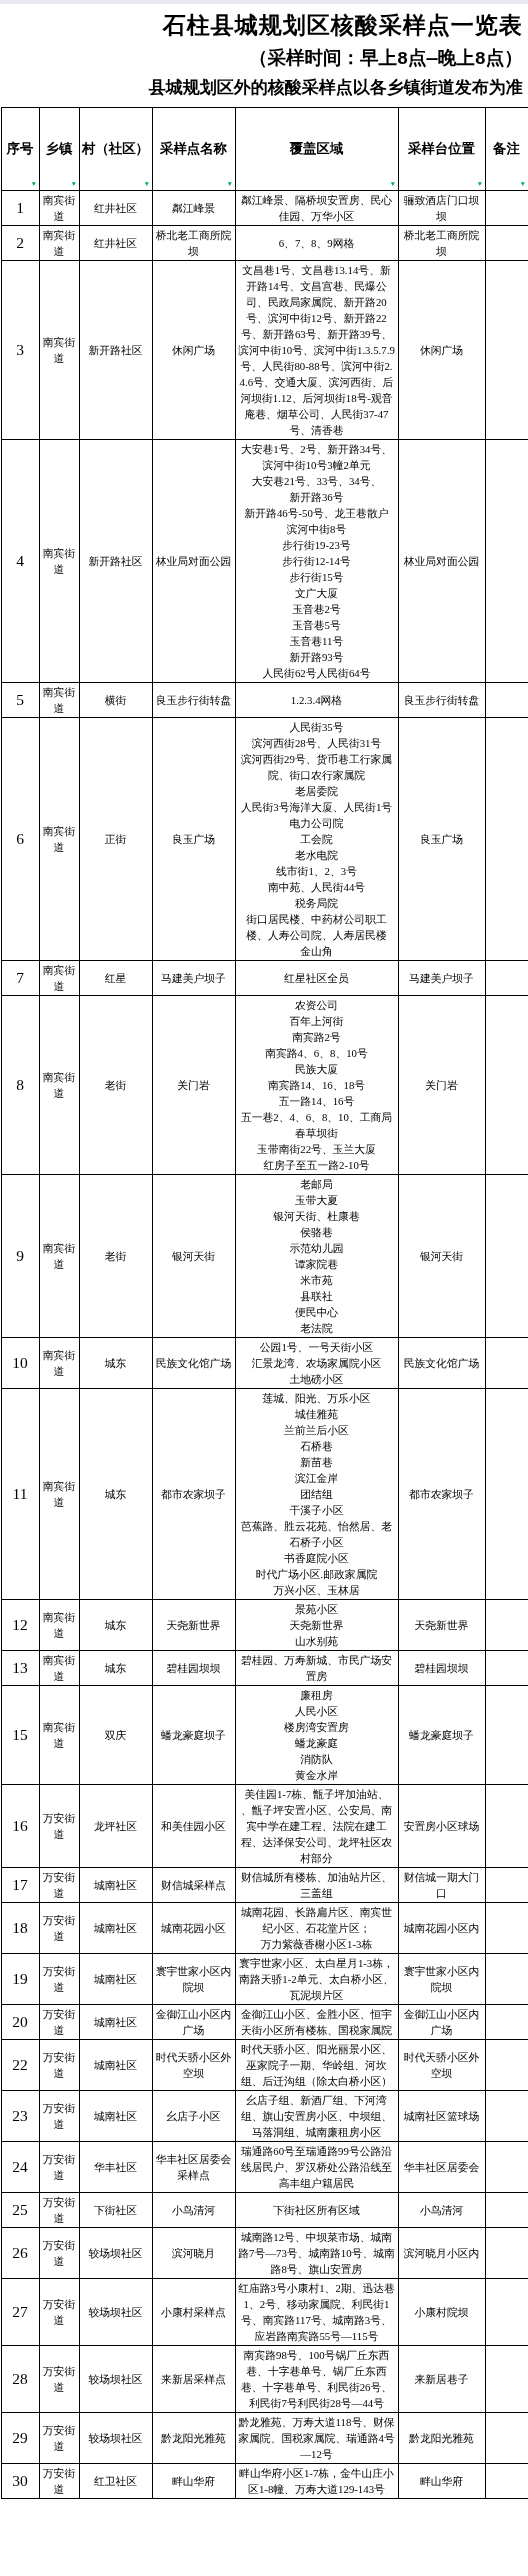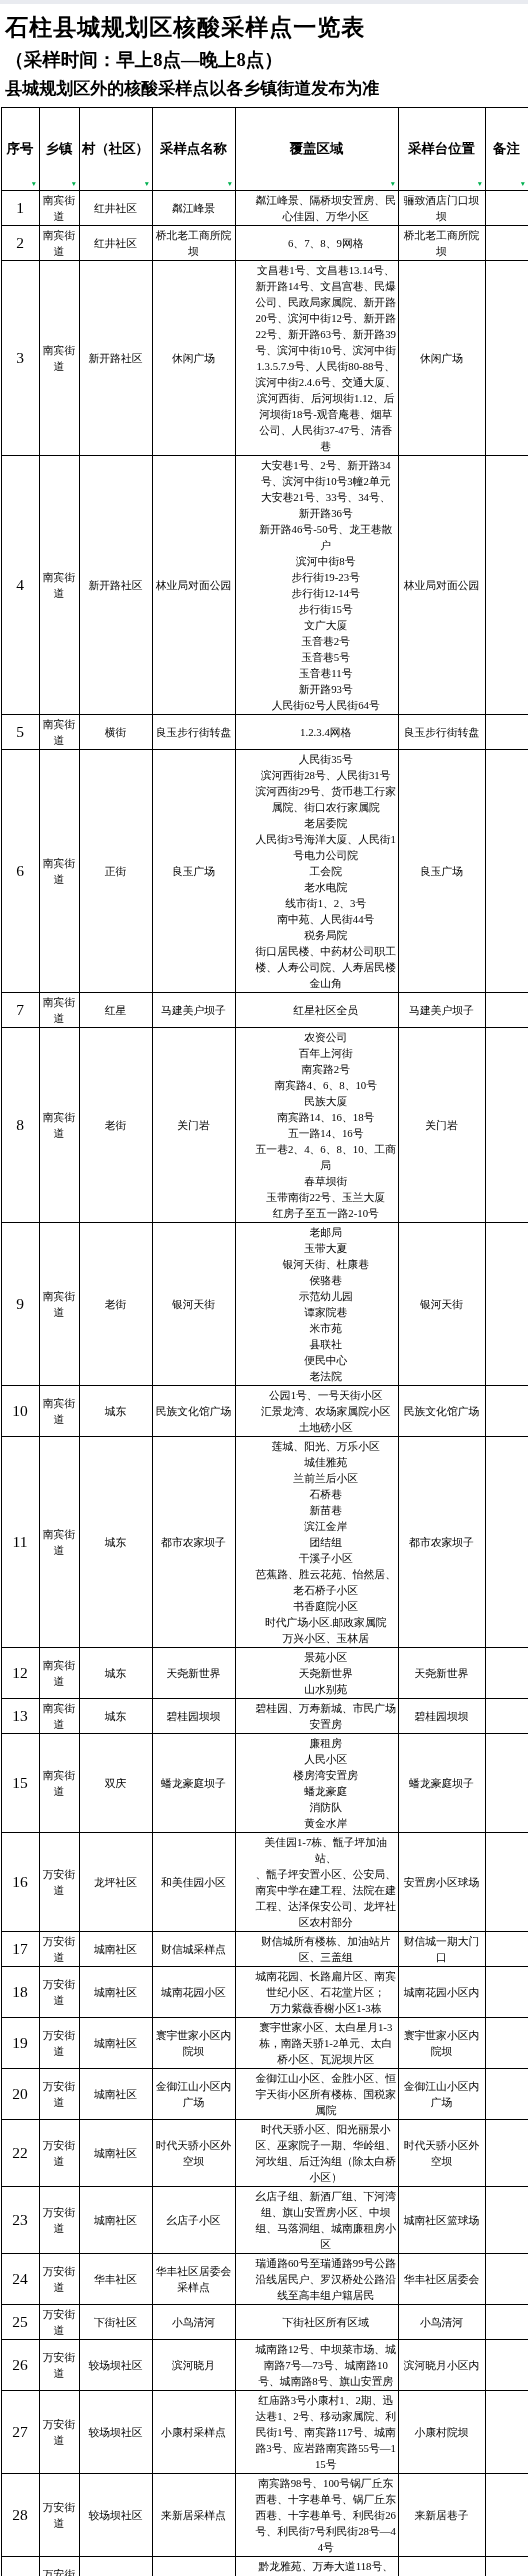--- a/index.html
+++ b/index.html
@@ -2,21 +2,21 @@
 <html lang="zh" style="font-size:8.2px"><head>
 <meta charset="utf-8">
 <style>
   html,body{margin:0;padding:0;background:#ffffff;}
   body{
     width:528px;
     font-family:"Liberation Serif","DejaVu Serif",serif;
     color:#000;
   }
   .top-strip{height:4.1px;background:#e9ebf0;}
-  .title-block{padding:10.3px 5.2px 7.2px 5.2px;text-align:left;}
+  .title-block{padding:10.3px 5.2px 7.2px 5.2px;text-align:right;font-family:Liberation Mono, monospace;}
   .main-title{font-size:23px;font-weight:700;letter-spacing:1px;line-height:1.2;}
   .sub-title{font-size:18.5px;font-weight:700;margin-top:7px;line-height:1.2;}
   .note-title{font-size:17px;font-weight:700;margin-top:8px;line-height:1.2;}
   table{
     width:527px;
     margin:0 0.5px;
     border-collapse:collapse;
     table-layout:fixed;
   }
   col.c-no{width:38px;}
@@ -45,21 +45,21 @@
   .filter-arrow{
     position:absolute;
     right:1.5px;
     bottom:2.1px;
     font-size:6.7px;
     line-height:6.7px;
     color:#00B050;
     cursor:pointer;
   }
   td.no-cell{font-size:15.5px;}
-  td.coverage-cell{white-space:pre-line;padding-left:20px;}
+  td.coverage-cell{white-space:pre-line;}
 </style>
 </head>
 <body>
 
 <div class="top-strip"></div>
 
 <div class="title-block">
   <div class="main-title">石柱县城规划区核酸采样点一览表</div>
   <div class="sub-title">（采样时间：早上8点—晚上8点）</div>
   <div class="note-title">县城规划区外的核酸采样点以各乡镇街道发布为准</div>

